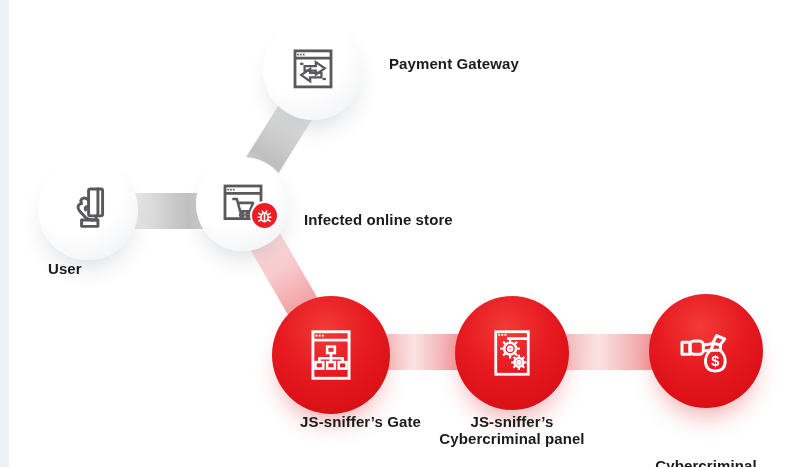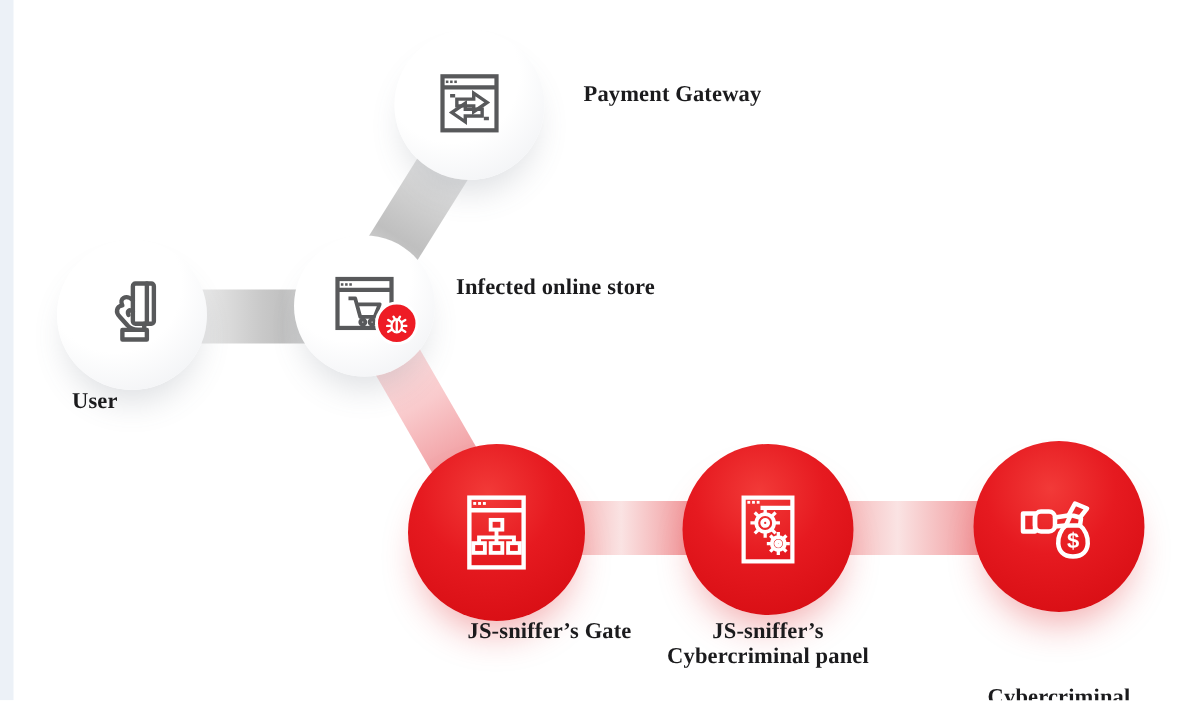--- a/index.html
+++ b/index.html
@@ -51,24 +51,24 @@
 
   .badge{
     position:absolute;left:54px;top:44px;width:29px;height:29px;border-radius:50%;
     background:#ee1c25;border:2px solid #ffffff;box-sizing:border-box;
     display:flex;align-items:center;justify-content:center;z-index:3;
   }
 
   
   .lbl{
     position:absolute;z-index:2;font-weight:700;font-size:15px;line-height:17px;
-    color:#1b1b1d;letter-spacing:.1px;font-family:Liberation Serif, serif;
+    color:#1b1b1d;letter-spacing:.1px;
   }
   .lbl-gateway{left:389px;top:55px;}
-  .lbl-store{left:304px;top:184px;}
+  .lbl-store{left:304px;top:211px;}
   .lbl-user{left:48px;top:260px;width:80px;text-align:left;}
   .lbl-gate{left:241px;top:413px;width:180px;text-align:right;}
   .lbl-admin{left:402px;top:413px;width:220px;text-align:center;}
   .lbl-cyber{left:616px;top:413px;width:180px;text-align:center;margin-top:44px;}
 </style>
 </head>
 <body>
 
 <div class="stage">
   <div class="edge-strip"></div>

